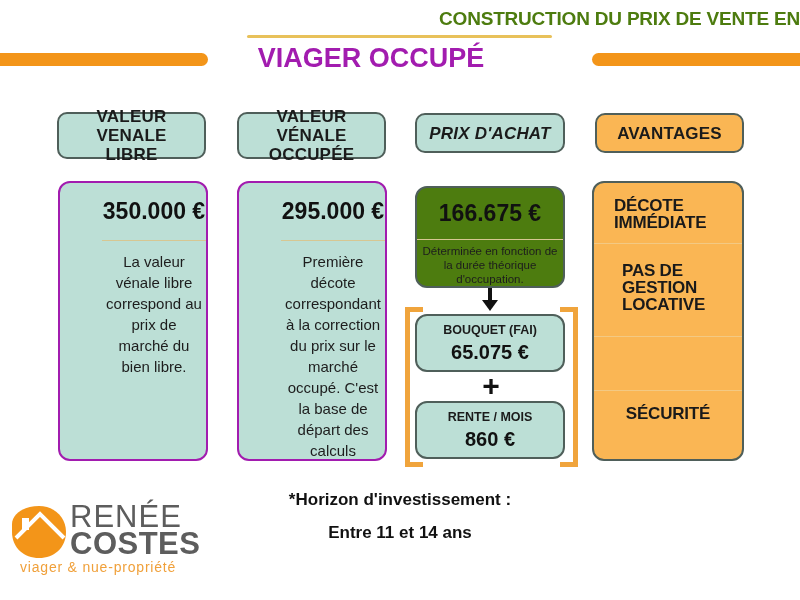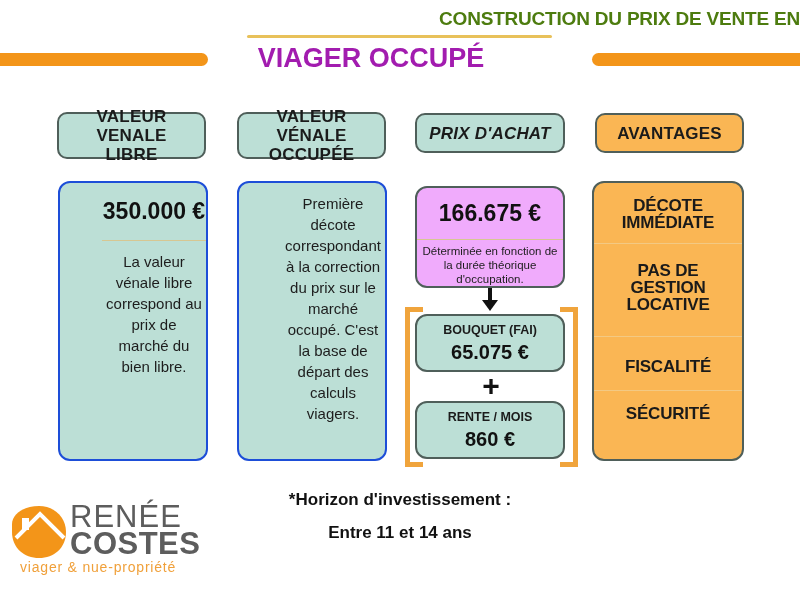--- a/index.html
+++ b/index.html
@@ -27,34 +27,34 @@
   .header-pill {
     position: absolute; top: 112px; height: 47px;
     border: 2px solid #4f5f5a; border-radius: 10px;
     display: flex; align-items: center; justify-content: center; text-align: center;
     font-weight: bold; font-size: 17px; line-height: 19px; color: #1b1b1b; letter-spacing: 0.2px;
   }
   .teal { background: #bcdfd6; }
   .orange { background: #fab654; }
 
   .col-card {
-    position: absolute; top: 181px; border: 2px solid #1d4ed8; border-radius: 12px;
+    position: absolute; top: 181px; border: 2px solid #a21caf; border-radius: 12px;
     background: #bcdfd6; overflow: hidden; padding-left: 42px;
   }
   .card-value {
     height: 58px; display: flex; align-items: center; justify-content: center;
     font-weight: bold; font-size: 23px; color: #111; border-bottom: 1.5px solid #d7c792;
   }
   .card-desc {
     padding: 10px 4px 0 4px; text-align: center; font-size: 15px; line-height: 21px; color: #1d1d1d;
   }
 
   .price-card {
     position: absolute; left: 415px; top: 186px; width: 150px; height: 102px;
-    border: 2px solid #4f5f5a; border-radius: 12px; background: #f0abfc; overflow: hidden;
+    border: 2px solid #4f5f5a; border-radius: 12px; background: #4d7c0f; overflow: hidden;
   }
   .price-card .card-value { height: 52px; font-size: 23px; }
   .price-card .card-desc { padding: 4px 2px 0 2px; font-size: 11.5px; line-height: 14px; }
 
   .arrow-down {
     position: absolute; left: 480px; top: 288px; width: 20px; height: 24px;
   }
 
   .bracket {
     position: absolute; top: 307px; width: 18px; height: 160px;
@@ -75,21 +75,21 @@
     position: absolute; left: 480px; top: 371px; width: 22px; height: 30px;
     font-weight: bold; font-size: 30px; line-height: 30px; text-align: center; color: #111;
   }
 
   .adv-card {
     position: absolute; left: 592px; top: 181px; width: 152px; height: 280px;
     border: 2px solid #4f5f5a; border-radius: 12px; background: #fab654; overflow: hidden;
   }
   .adv-item {
     position: absolute; left: 0; width: 100%;
-    display: flex; align-items: center; justify-content: center; text-align: center;
+    display: flex; align-items: center; justify-content: center; text-align: left;
     font-weight: bold; font-size: 17px; line-height: 17px; color: #1a1a1a; letter-spacing: -0.2px;
   }
   .adv-divider { position: absolute; left: 0; width: 100%; height: 1px; background: #f3c983; }
 
   .footnote {
     position: absolute; left: 270px; width: 260px; text-align: center; font-weight: bold; color: #111;
   }
   .footnote.l1 { top: 490px; font-size: 17px; }
   .footnote.l2 { top: 523px; font-size: 17px; }
 
@@ -124,20 +124,21 @@
 <div class="header-pill orange" style="left:595px;width:149px;height:40px;top:113px;">
   <span>AVANTAGES</span>
 </div>
 
 <div class="col-card" style="left:58px;width:150px;height:280px;">
   <div class="card-value">350.000 €</div>
   <div class="card-desc">La valeur vénale libre correspond au prix de marché du bien libre.</div>
 </div>
 
 <div class="col-card" style="left:237px;width:150px;height:280px;">
+  <div class="card-value">295.000 €</div>
   <div class="card-desc">Première décote correspondant à la correction du prix sur le marché occupé. C'est la base de départ des calculs viagers.</div>
 </div>
 
 <div class="price-card">
   <div class="card-value">166.675 €</div>
   <div class="card-desc">Déterminée en fonction de la durée théorique d'occupation.</div>
 </div>
 
 <svg class="arrow-down" viewBox="0 0 20 24">
   <rect x="8" y="0" width="4" height="13" fill="#111"></rect>
@@ -157,21 +158,20 @@
 <div class="sub-card" style="top:401px;">
   <div class="sub-label">RENTE / MOIS</div>
   <div class="sub-value">860 €</div>
 </div>
 
 <div class="adv-card">
   <div class="adv-item" style="top:10px;height:42px;padding:0 20px;">DÉCOTE IMMÉDIATE</div>
   <div class="adv-divider" style="top:60px;"></div>
   <div class="adv-item" style="top:74px;height:60px;padding:0 28px;">PAS DE GESTION LOCATIVE</div>
   <div class="adv-divider" style="top:153px;"></div>
-  <div class="adv-item" style="top:168px;height:30px;">FISCALITÉ</div>
   <div class="adv-divider" style="top:207px;"></div>
   <div class="adv-item" style="top:215px;height:30px;">SÉCURITÉ</div>
 </div>
 
 <div class="footnote l1">*Horizon d'investissement :</div>
 <div class="footnote l2">Entre 11 et 14 ans</div>
 
 <div class="logo">
   <svg style="position:absolute;left:2px;top:4px;" width="58" height="56" viewBox="0 0 58 56">
     <path d="M29 2 C45 2 56 14 56 28 C56 44 44 54 29 54 C14 54 2 44 2 28 L2 20 C2 10 14 2 29 2 Z" fill="#f39519"></path>

